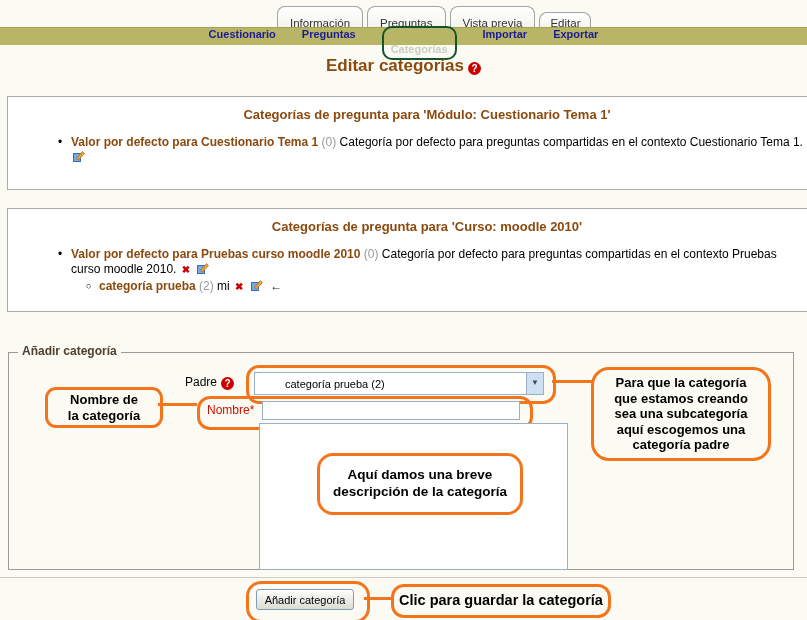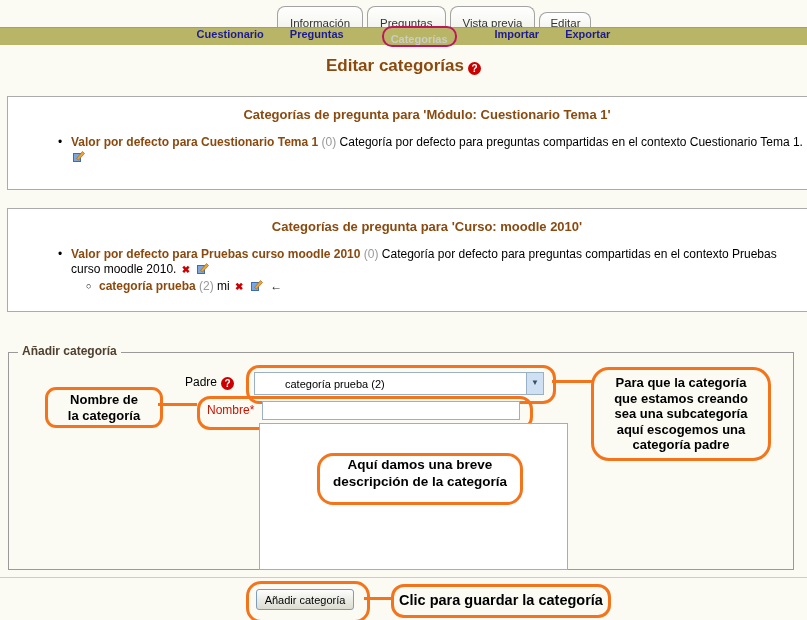--- a/index.html
+++ b/index.html
@@ -21,22 +21,22 @@
   
   .subnav{
     position:absolute; left:0; top:27px; width:807px; height:17px;
     background:#b9b566; border-top:1px solid #a6a257;
     display:flex; justify-content:center; gap:26px;
     font-size:11px; font-weight:bold;
   }
   .subnav .nav-link{color:#1c1c90; text-decoration:none; cursor:pointer;}
   .subnav .current{color:#c9cdc5;}
   .ellipse{
-    display:inline-block; border:2px solid #be185d; border-radius:10px;
-    padding:5px 7px; margin:-2px 12px;
+    display:inline-block; border:2px solid #14532d; border-radius:10px;
+    padding:15px 7px; margin:-2px 0;
   }
   
   .page-title{
     position:absolute; left:0; top:56px; width:807px; text-align:center;
     font-size:17px; font-weight:bold; color:#8a4a0f;
   }
   .help-icon{
     display:inline-block; width:13px; height:13px; border-radius:50%;
     background:#cb0000; color:#fff; font-size:10px; line-height:13px;
     text-align:center; font-weight:bold; margin-left:4px; vertical-align:-1px;
@@ -194,21 +194,21 @@
   <input class="text-input" style="left: 253px; top: 48px; width: 250px; height: 15px;" value="">
 
   <div class="callout" style="left:36px; top:34px; width:112px; height:33px; padding-top:2px; border-radius:11px; font-size:13px; line-height:16px;">
     <div>Nombre de</div>
     <div>la categoría</div>
   </div>
   <div class="conn" style="left:149px; top:50px; width:39px;"></div>
 
   <textarea class="textarea" style="left: 250px; top: 70px; width: 303px; height: 141px;"></textarea>
 
-  <div class="callout" style="left:308px; top:100px; width:200px; height:46px; border-radius:16px; font-size:13.5px; line-height:17px;">
+  <div class="callout" style="left:308px; top:100px; width:200px; height:46px; padding-top:10px; border-radius:16px; font-size:13.5px; line-height:17px;">
     <div>Aquí damos una breve</div>
     <div>descripción de la categoría</div>
   </div>
 </div>
 
 <div class="hline"></div>
 
 <button class="submit-btn">Añadir categoría</button>
 <div class="annot" style="left:246px; top:581px; width:118px; height:36px; border-radius:15px;"></div>
 <div class="conn" style="left:364px; top:597px; width:27px;"></div>

